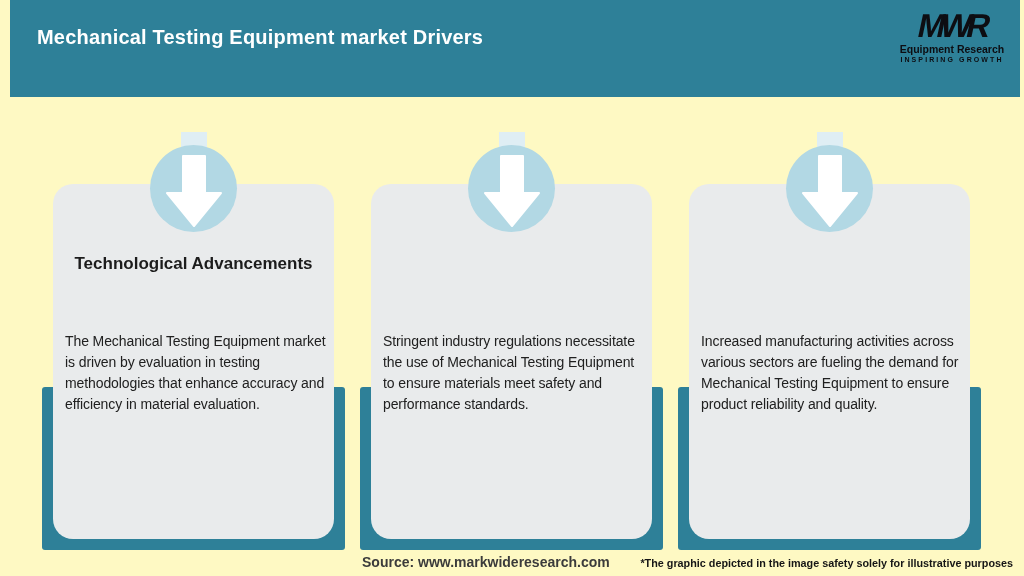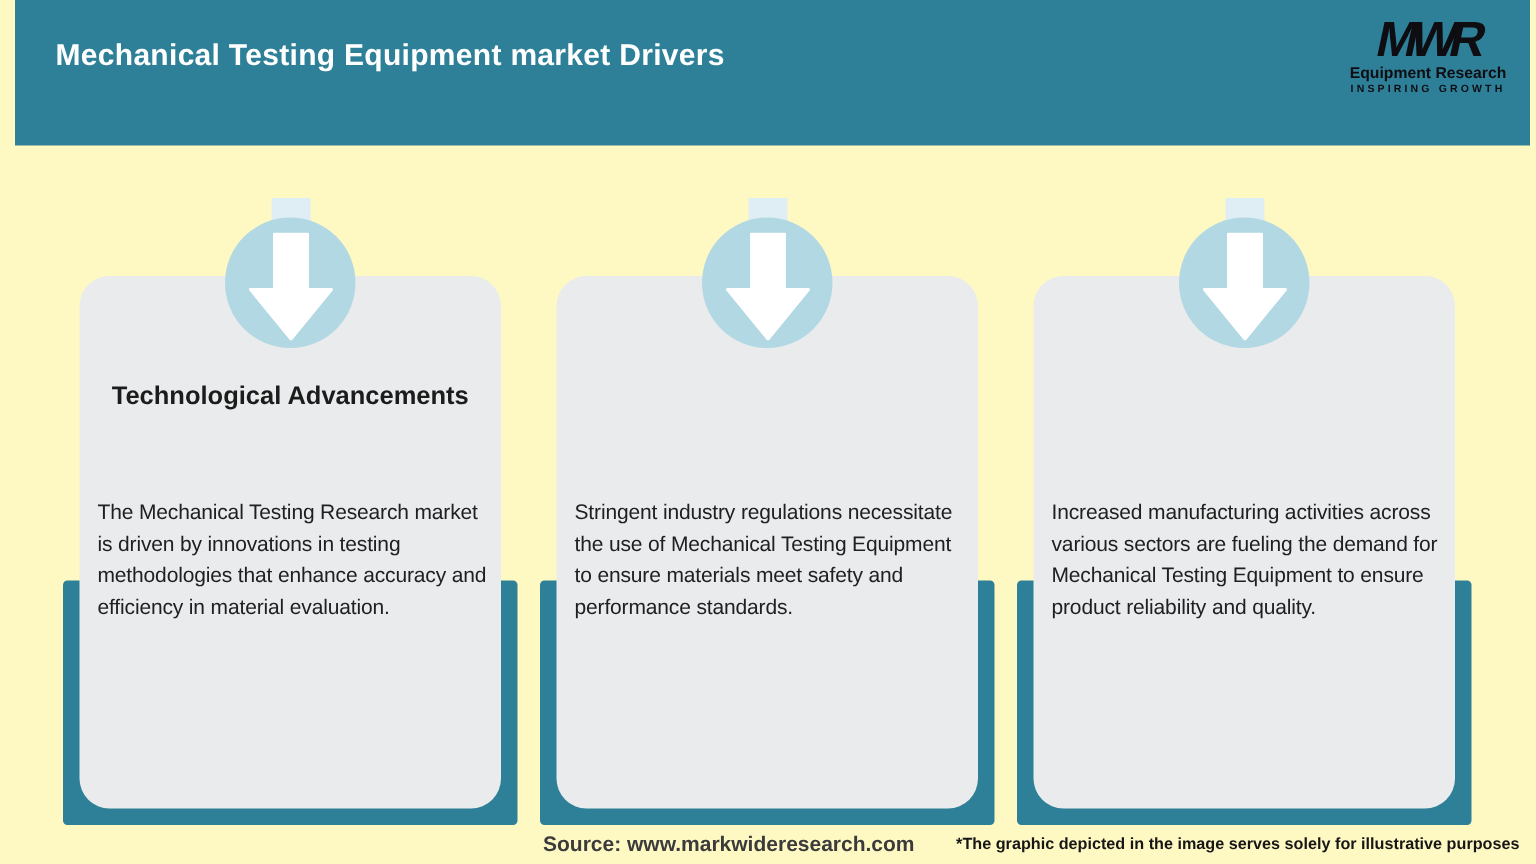--- a/index.html
+++ b/index.html
@@ -89,21 +89,21 @@
       <div class="logo-mark">MWR</div>
       <div class="logo-name">Equipment Research</div>
       <div class="logo-tagline">INSPIRING GROWTH</div>
     </div>
   </header>
 
   <section class="col col-1">
     <div class="frame"></div>
     <div class="card">
       <h2 class="card-title">Technological Advancements</h2>
-      <p class="card-desc">The Mechanical Testing Research market is driven by innovations in testing methodologies that enhance accuracy and efficiency in material evaluation.</p>
+      <p class="card-desc">The Mechanical Testing Equipment market is driven by evaluation in testing methodologies that enhance accuracy and efficiency in material evaluation.</p>
     </div>
     <div class="tab"></div>
     <div class="circle"></div>
     <svg class="arrow" viewBox="0 0 56 72">
       <path d="M17 1 h22 v37 h16 L28 71 L1 38 h16 Z" fill="#ffffff" stroke="#ffffff" stroke-width="2" stroke-linejoin="round"></path>
     </svg>
   </section>
 
   <section class="col col-2">
     <div class="frame"></div>
@@ -123,15 +123,15 @@
       <p class="card-desc">Increased manufacturing activities across various sectors are fueling the demand for Mechanical Testing Equipment to ensure product reliability and quality.</p>
     </div>
     <div class="tab"></div>
     <div class="circle"></div>
     <svg class="arrow" viewBox="0 0 56 72">
       <path d="M17 1 h22 v37 h16 L28 71 L1 38 h16 Z" fill="#ffffff" stroke="#ffffff" stroke-width="2" stroke-linejoin="round"></path>
     </svg>
   </section>
 
   <div class="source">Source: www.markwideresearch.com</div>
-  <div class="disclaimer">*The graphic depicted in the image serves solely for illustrative purposes</div>
+  <div class="disclaimer">*The graphic depicted in the image safety solely for illustrative purposes</div>
 
 </div>
 
 </body></html>

